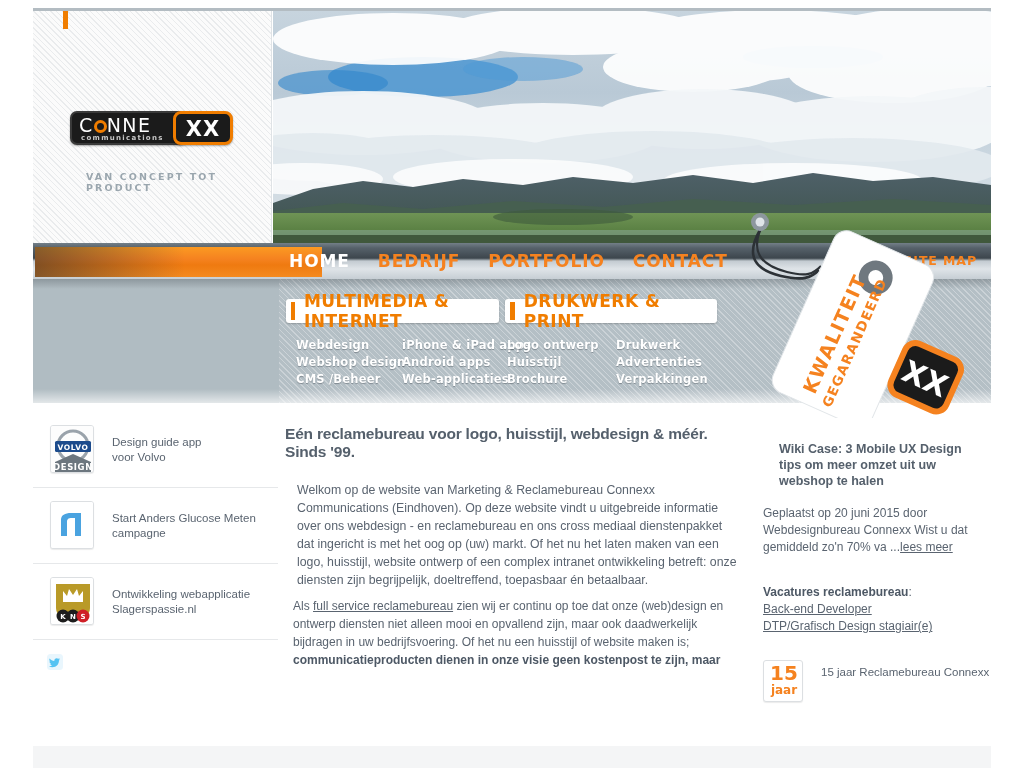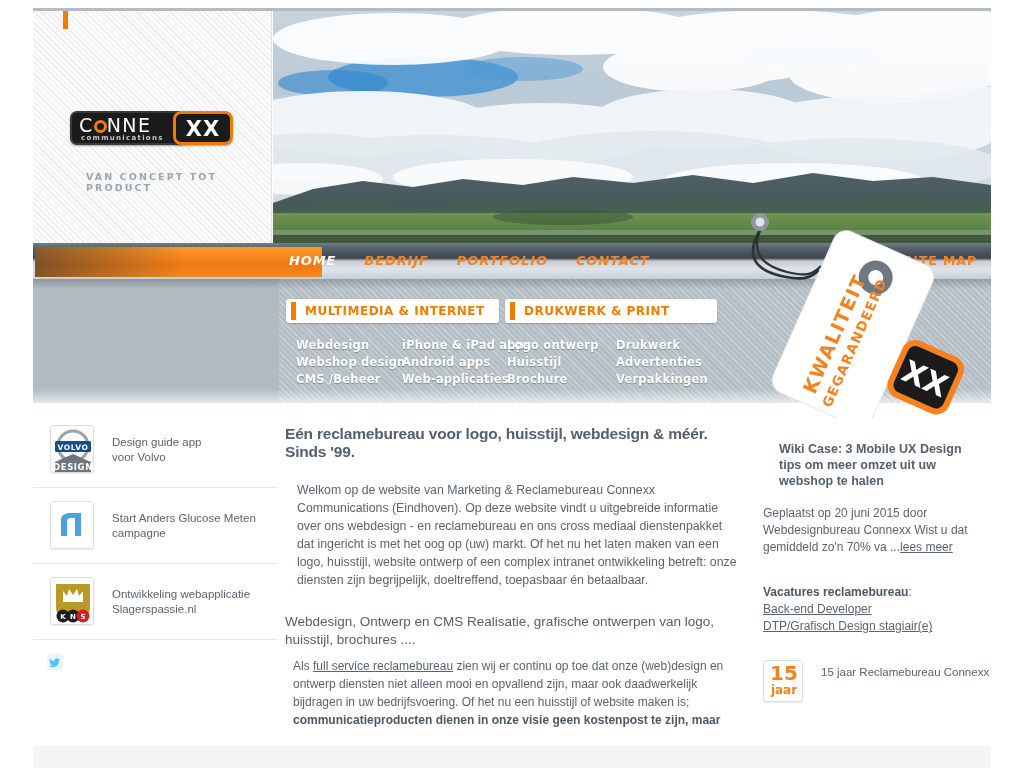--- a/index.html
+++ b/index.html
@@ -152,31 +152,30 @@
     background: linear-gradient(to right, rgba(40,44,48,0.55), rgba(40,44,48,0));
   }
   .nav-items {
     position: absolute;
     left: 0; top: 0;
     height: 36px;
     display: flex;
     align-items: center;
   }
   .nav-item {
-    font-size: 13px; font-weight: bold;
+    font-size: 17px; font-weight: bold;
     letter-spacing: 0.9px;
     color: #f5821f;
     font-family: "DejaVu Sans", sans-serif;
     padding: 0 14px;
     line-height: 36px;
     cursor: pointer;
     position: relative;
     z-index: 3;
     white-space: nowrap;
-    font-style: italic;
   }
   .nav-item.active { color: #ffffff; }
   .nav-sitemap {
     position: absolute;
     right: 14px; top: 0;
     font-size: 12.5px; font-weight: bold;
     letter-spacing: 0.9px;
     color: #f5821f;
     font-family: "DejaVu Sans", sans-serif;
     line-height: 36px;
@@ -227,21 +226,21 @@
     align-items: center;
     box-shadow: 0 1px 2px rgba(0,0,0,0.22);
   }
   .sub-head-bar {
     width: 5px; height: 18px;
     background: #f07d00;
     margin-left: 5px;
     margin-right: 9px;
   }
   .sub-head-text {
-    font-size: 12px; font-weight: bold;
+    font-size: 17px; font-weight: bold;
     color: #f07d00;
     letter-spacing: 0.5px;
     font-family: "DejaVu Sans", sans-serif;
   }
   .sub-links {
     display: flex;
     margin-top: 14px;
     padding-left: 10px;
   }
   .sub-links-col { display: flex; flex-direction: column; }
@@ -614,21 +613,20 @@
         </svg>
       </div>
     </div>
 
     <div class="col-mid">
       <h1 class="main-title">
         <span>Eén reclamebureau voor logo, huisstijl, webdesign &amp; méér.</span><br>
         <span>Sinds '99.</span>
       </h1>
       <p class="body">Welkom op de website van Marketing &amp; Reclamebureau Connexx Communications (Eindhoven). Op deze website vindt u uitgebreide informatie over ons webdesign - en reclamebureau en ons cross mediaal dienstenpakket dat ingericht is met het oog op (uw) markt. Of het nu het laten maken van een logo, huisstijl, website ontwerp of een complex intranet ontwikkeling betreft: onze diensten zijn begrijpelijk, doeltreffend, toepasbaar én betaalbaar.</p>
-      <h2 class="sub-title">Webdesign, Ontwerp en CMS Realisatie, grafische ontwerpen van logo, huisstijl, brochures ....</h2>
       <p class="body2"><span>Als </span><span class="u-link">full service reclamebureau</span><span> zien wij er continu op toe dat onze (web)design en ontwerp diensten niet alleen mooi en opvallend zijn, maar ook daadwerkelijk bijdragen in uw bedrijfsvoering. Of het nu een huisstijl of website maken is; </span><span class="b-text">communicatieproducten dienen in onze visie geen kostenpost te zijn, maar</span></p>
     </div>
 
     <div class="col-right">
       <h3 class="wiki-title">Wiki Case: 3 Mobile UX Design tips om meer omzet uit uw webshop te halen</h3>
       <p class="wiki-body"><span>Geplaatst op 20 juni 2015 door Webdesignbureau Connexx  Wist u dat gemiddeld zo'n 70% va ...</span><span class="u-link">lees meer</span></p>
 
       <div class="vac-block">
         <div class="vac-head"><b>Vacatures reclamebureau</b><span>:</span></div>
         <span class="vac-link">Back-end Developer</span>

